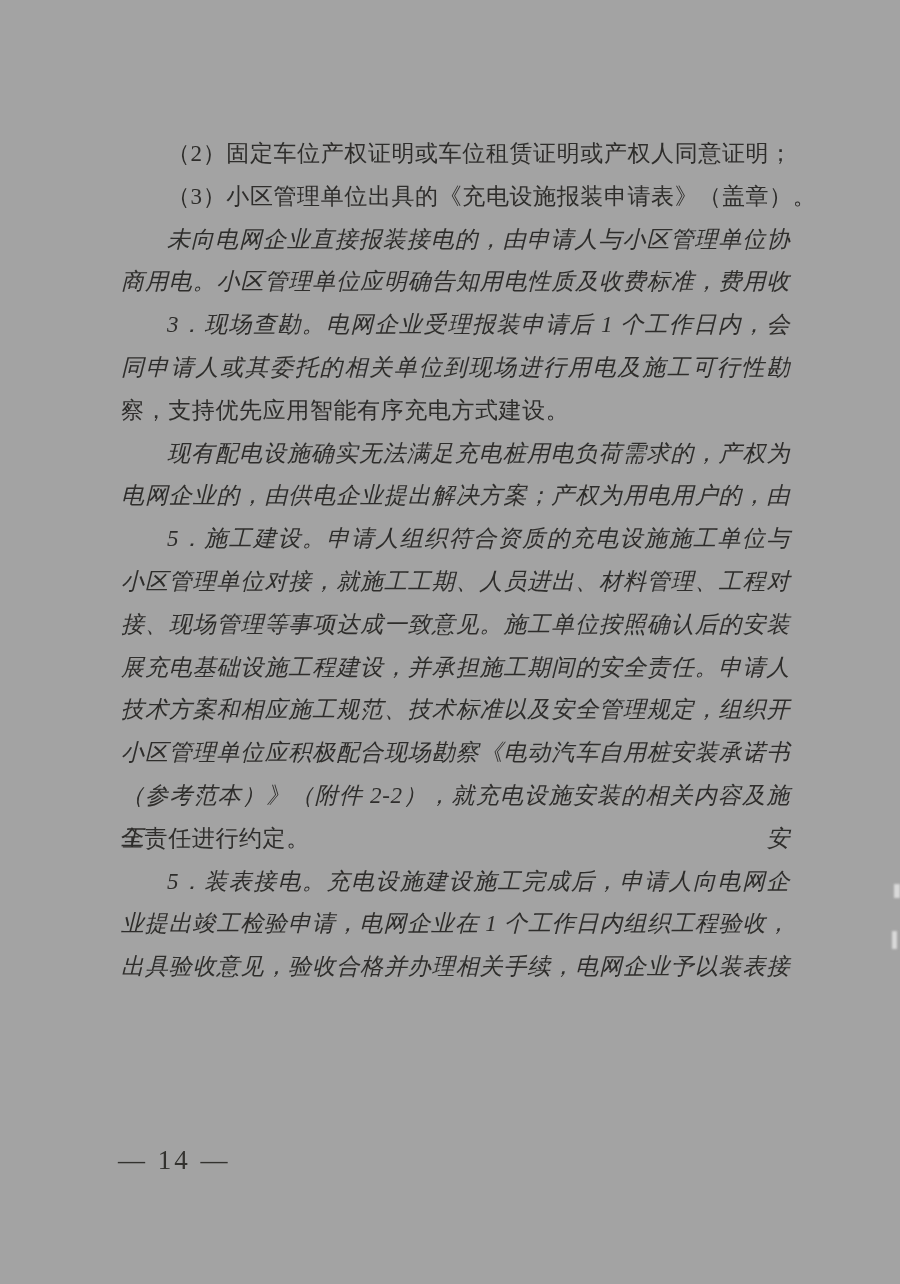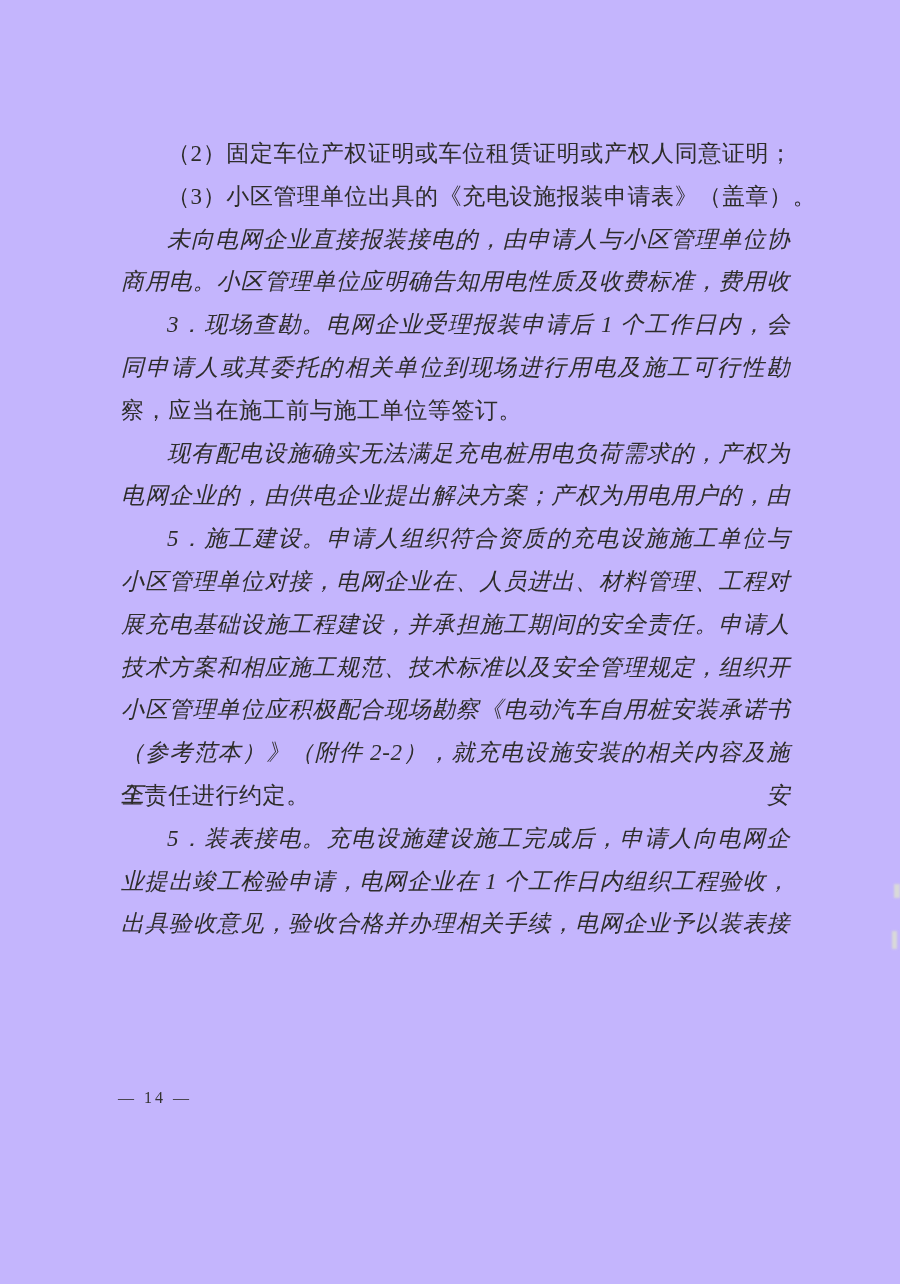--- a/index.html
+++ b/index.html
@@ -5,21 +5,21 @@
   html, body {
     margin: 0;
     padding: 0;
     background: #e8e8e8;
   }
   .page {
     position: relative;
     width: 900px;
     height: 1284px;
     margin: 0 auto;
-    background: #c4b5fd;
+    background: #a3a3a3;
     overflow: hidden;
     font-family: "Liberation Serif", "DejaVu Serif", serif;
     color: #2e2d2b;
   }
   .doc-body {
     position: absolute;
     left: 121px;
     top: 133px;
     width: 669px;
   }
@@ -36,22 +36,22 @@
     text-align: justify;
     text-align-last: justify;
     font-style: italic;
   }
   .line.indent {
     text-indent: 46px;
   }
   .footer {
     position: absolute;
     left: 118px;
-    top: 1083px;
-    font-size: 16px;
+    top: 1145px;
+    font-size: 27px;
     line-height: 30px;
     letter-spacing: 3px;
     color: #33322f;
   }
   .artifact {
     position: absolute;
     background: #d9d9d9;
     filter: blur(1px);
   }
   .artifact.a1 { left: 894px; top: 884px; width: 6px; height: 14px; }
@@ -61,25 +61,26 @@
 <body>
 
 <div class="page">
   <div class="doc-body">
       <div class="line indent">（2）固定车位产权证明或车位租赁证明或产权人同意证明；</div>
       <div class="line indent">（3）小区管理单位出具的《充电设施报装申请表》（盖章）。</div>
       <div class="line indent fill">未向电网企业直接报装接电的，由申请人与小区管理单位协</div>
       <div class="line fill">商用电。小区管理单位应明确告知用电性质及收费标准，费用收</div>
       <div class="line indent fill">3．现场查勘。电网企业受理报装申请后 1 个工作日内，会</div>
       <div class="line fill">同申请人或其委托的相关单位到现场进行用电及施工可行性勘</div>
-      <div class="line">察，应当在施工前与施工单位等签订。</div>
+      <div class="line">察，支持优先应用智能有序充电方式建设。</div>
       <div class="line indent fill">现有配电设施确实无法满足充电桩用电负荷需求的，产权为</div>
       <div class="line fill">电网企业的，由供电企业提出解决方案；产权为用电用户的，由</div>
       <div class="line indent fill">5．施工建设。申请人组织符合资质的充电设施施工单位与</div>
-      <div class="line fill">小区管理单位对接，电网企业在、人员进出、材料管理、工程对</div>
+      <div class="line fill">小区管理单位对接，就施工工期、人员进出、材料管理、工程对</div>
+      <div class="line fill">接、现场管理等事项达成一致意见。施工单位按照确认后的安装</div>
       <div class="line fill">展充电基础设施工程建设，并承担施工期间的安全责任。申请人</div>
       <div class="line fill">技术方案和相应施工规范、技术标准以及安全管理规定，组织开</div>
       <div class="line fill">小区管理单位应积极配合现场勘察《电动汽车自用桩安装承诺书</div>
       <div class="line fill">（参考范本）》（附件 2-2），就充电设施安装的相关内容及施工安</div>
       <div class="line">全责任进行约定。</div>
       <div class="line indent fill">5．装表接电。充电设施建设施工完成后，申请人向电网企</div>
       <div class="line fill">业提出竣工检验申请，电网企业在 1 个工作日内组织工程验收，</div>
       <div class="line fill">出具验收意见，验收合格并办理相关手续，电网企业予以装表接</div>
     </div>
   <div class="footer">— 14 —</div>

